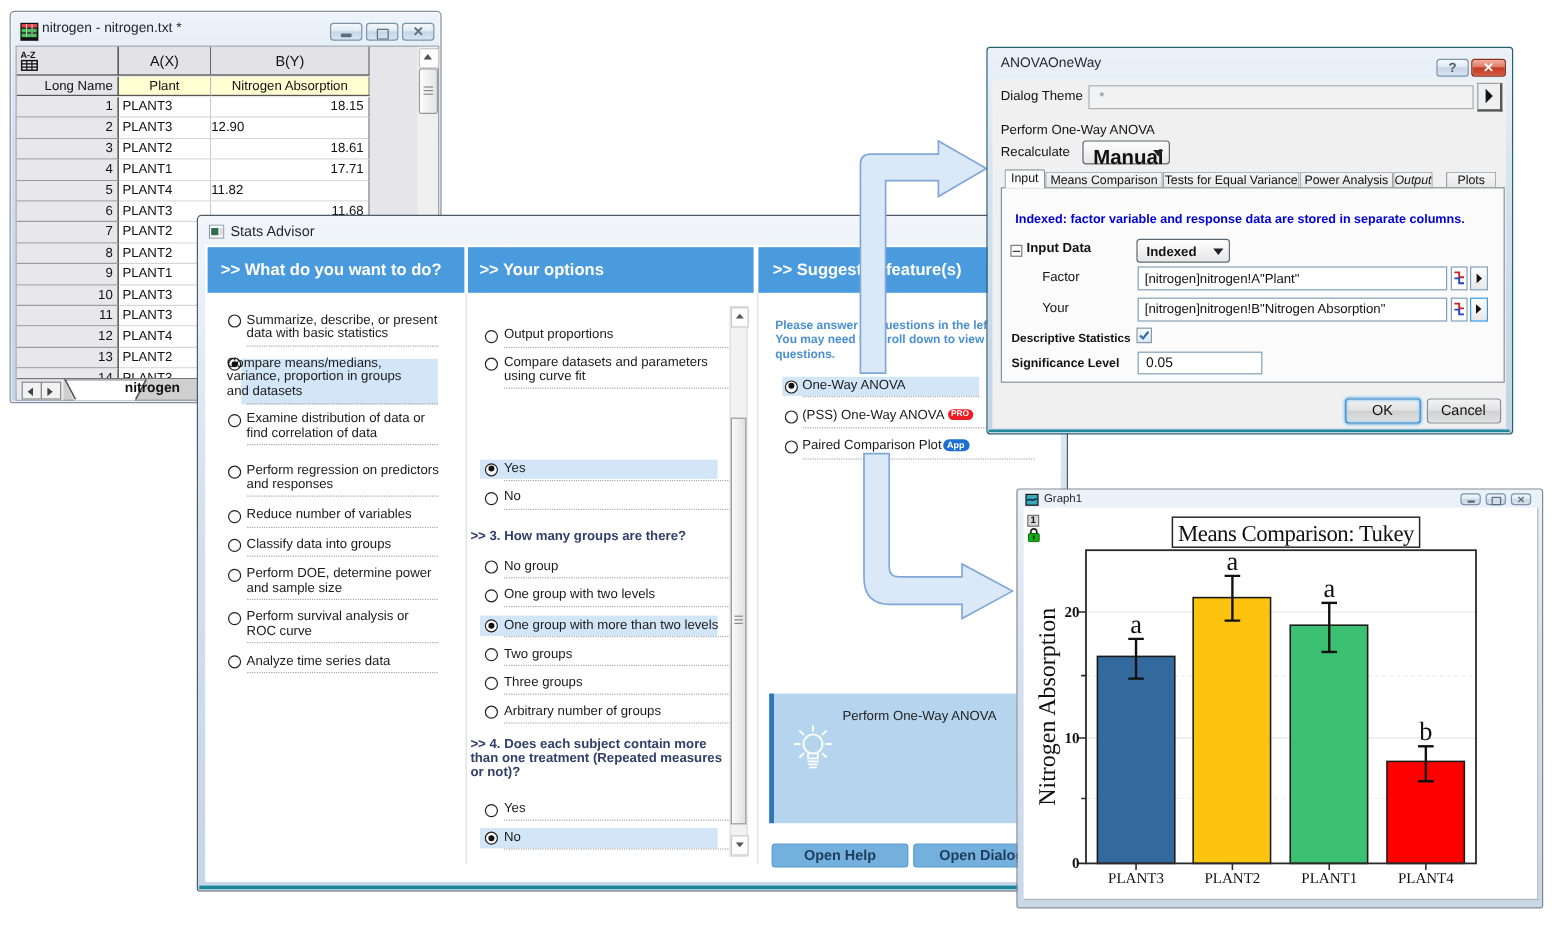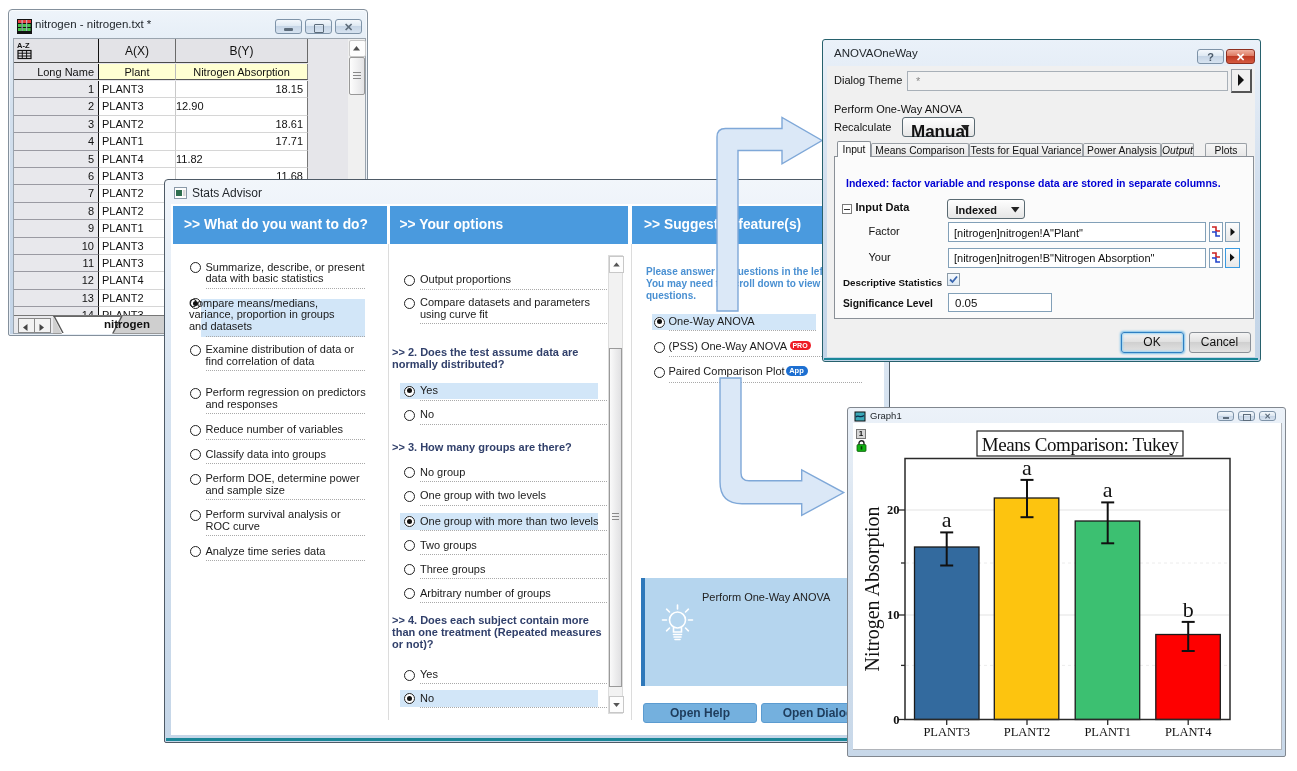--- a/index.html
+++ b/index.html
@@ -195,21 +195,20 @@
 <div class="opt" style="left:40.5px;top:365.7px;">Analyze time series data</div>
 <div class="dot" style="left:40.5px;top:380.0px;width:159px;"></div>
 <div style="position:absolute;left:223px;top:64px;width:1px;height:476px;background:#dcdcdc;"></div>
 <div style="position:absolute;left:465.5px;top:64px;width:1px;height:476px;background:#dcdcdc;"></div>
 <div class="radio" style="left:239px;top:94.9px;"></div>
 <div class="opt" style="left:255px;top:94.4px;">Output proportions</div>
 <div class="dot" style="left:255px;top:108.7px;width:191px;"></div>
 <div class="radio" style="left:239px;top:117.6px;"></div>
 <div class="opt" style="left:255px;top:117.1px;">Compare datasets and parameters<br>using curve fit</div>
 <div class="dot" style="left:255px;top:143.2px;width:191px;"></div>
-<div class="q" style="left:227px;top:166.0px;">&gt;&gt; 2. Does the test assume data are<br>normally distributed?</div>
 <div class="hl" style="left:234.5px;top:202.7px;width:198px;height:16.8px;"></div>
 <div class="radio sel" style="left:239px;top:205.7px;"></div>
 <div class="opt" style="left:255px;top:205.2px;">Yes</div>
 <div class="dot" style="left:255px;top:219.5px;width:191px;"></div>
 <div class="radio" style="left:239px;top:229.9px;"></div>
 <div class="opt" style="left:255px;top:229.4px;">No</div>
 <div class="dot" style="left:255px;top:243.7px;width:191px;"></div>
 <div class="q" style="left:227px;top:261.2px;">&gt;&gt; 3. How many groups are there?</div>
 <div class="radio" style="left:239px;top:287.2px;"></div>
 <div class="opt" style="left:255px;top:286.7px;">No group</div>

